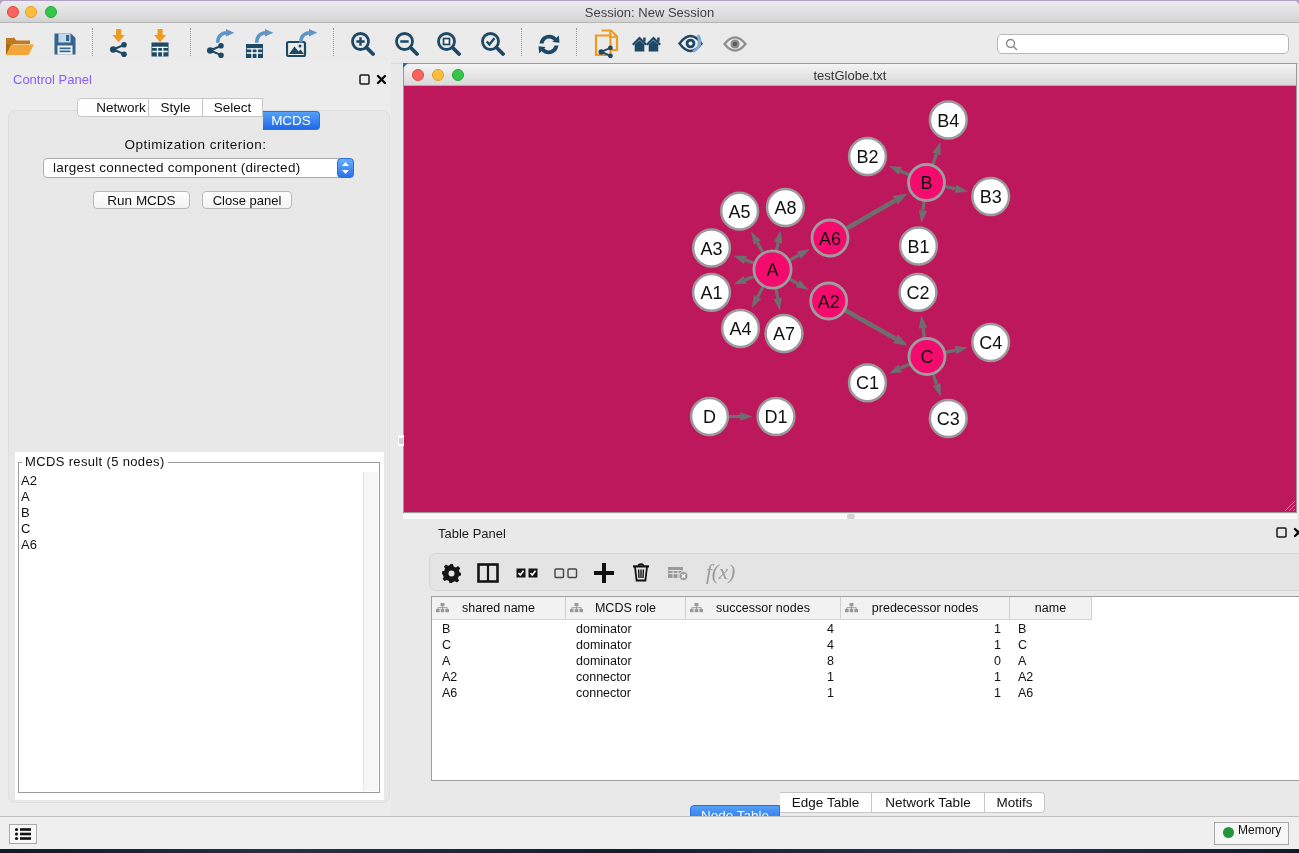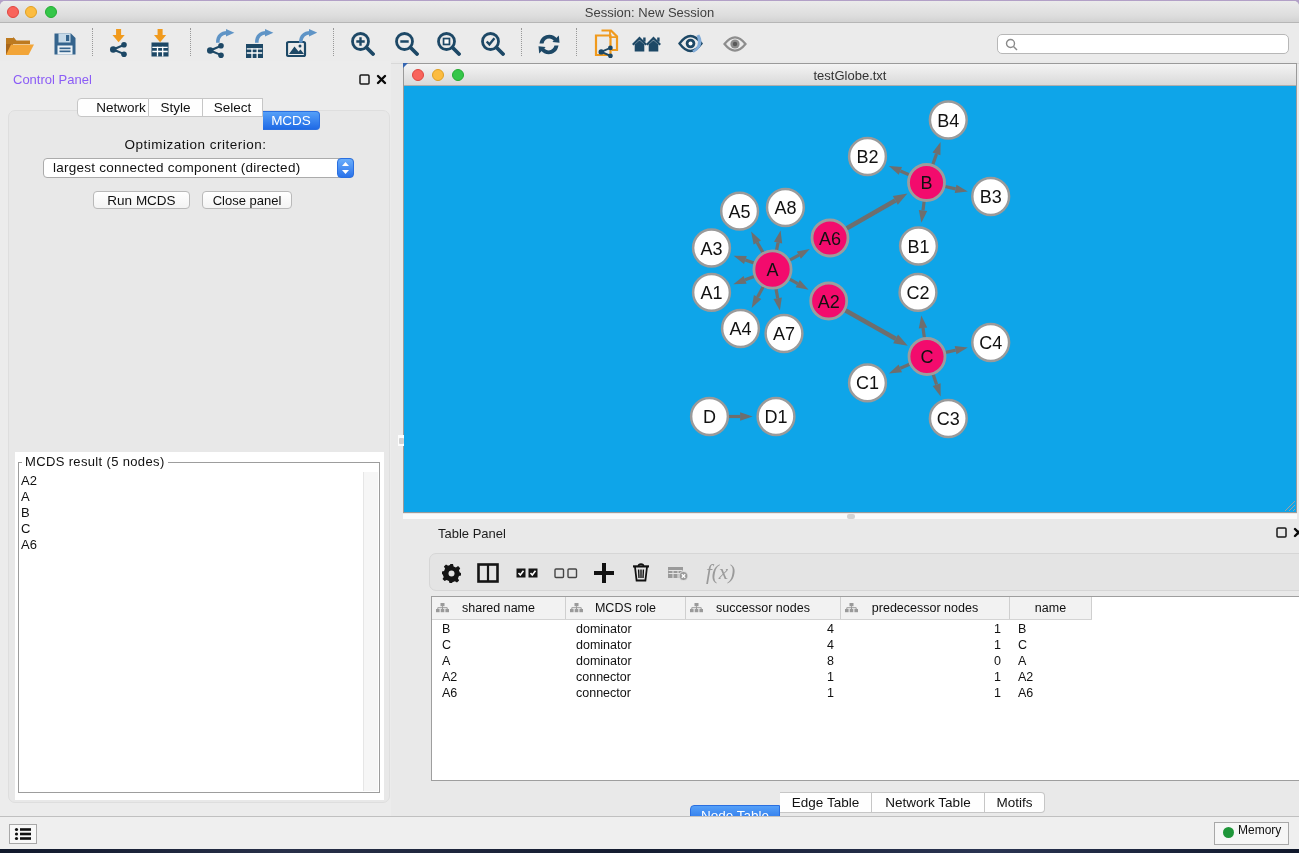--- a/index.html
+++ b/index.html
@@ -23,21 +23,21 @@
 #cptabs{left:77px;top:37px;}
 #optlabel{position:absolute;left:0;width:391px;top:76px;text-align:center;font-size:13.5px;color:#111;letter-spacing:0.5px;}
 #combo{position:absolute;left:43px;top:97px;width:311px;height:20px;background:#fff;border:1px solid #ababab;border-radius:4px;font-size:13.5px;color:#111;line-height:18px;padding-left:9px;letter-spacing:0.25px;}
 #combo .step{position:absolute;right:-1px;top:-1px;width:17px;height:20px;border-radius:4px;background:linear-gradient(#6aaefb,#2a72ea);border:1px solid #2a6fe0;}
 .btn{position:absolute;height:18px;background:linear-gradient(#ffffff,#f3f3f3);border:1px solid #b9b9b9;border-radius:4px;font-size:13.5px;color:#111;text-align:center;line-height:17px;}
 #resultbox{position:absolute;left:15px;top:391px;width:369px;height:348px;background:#fff;}
 #resultbox .gborder{position:absolute;left:3px;top:10px;width:362px;height:331px;border:1px solid #9d9d9d;}
 #resultbox .gtitle{position:absolute;left:7px;top:2px;background:#fff;padding:0 3px;font-size:13px;color:#111;letter-spacing:0.35px;}
 #resultbox .list{position:absolute;left:6px;top:21px;font-size:13px;color:#111;line-height:16px;}
 #resultbox .sbar{position:absolute;left:348px;top:20px;width:15px;height:319px;background:#f6f6f6;border-left:1px solid #e6e6e6;}
-#netwin{position:absolute;left:403px;top:62px;width:894px;height:450px;background:#0ea5e9;border:1px solid #9a9a9a;}
+#netwin{position:absolute;left:403px;top:62px;width:894px;height:450px;background:#be185d;border:1px solid #9a9a9a;}
 #nettitle{position:absolute;left:0;top:0;width:892px;height:22px;background:linear-gradient(#f4f4f4,#d9d9d9);border-bottom:1px solid #adadad;}
 #nettitle .t{position:absolute;left:0;right:0;top:4px;text-align:center;font-size:13px;color:#333;}
 #tpanel{position:absolute;left:420px;top:516px;width:896px;height:301px;}
 #tpanel-title{position:absolute;left:18px;top:9px;font-size:13px;color:#1d1d1d;}
 #ttoolbar{position:absolute;left:9px;top:36px;width:879px;height:38px;background:#e4e4e4;border:1px solid #d6d6d6;border-radius:7px;}
 #ttable{position:absolute;left:11px;top:79px;width:876px;height:185px;background:#fff;border:1px solid #9e9e9e;}
 #thead{position:absolute;left:0;top:0;width:660px;height:23px;background:#f2f2f2;border-bottom:1px solid #d4d4d4;}
 #thead .col{position:absolute;top:0;height:22px;border-right:1px solid #cfcfcf;}
 #thead .ct{position:absolute;top:4px;left:0;right:0;text-align:center;font-size:12.5px;color:#111;}
 .hicon{position:absolute;top:5px;left:4px;}

